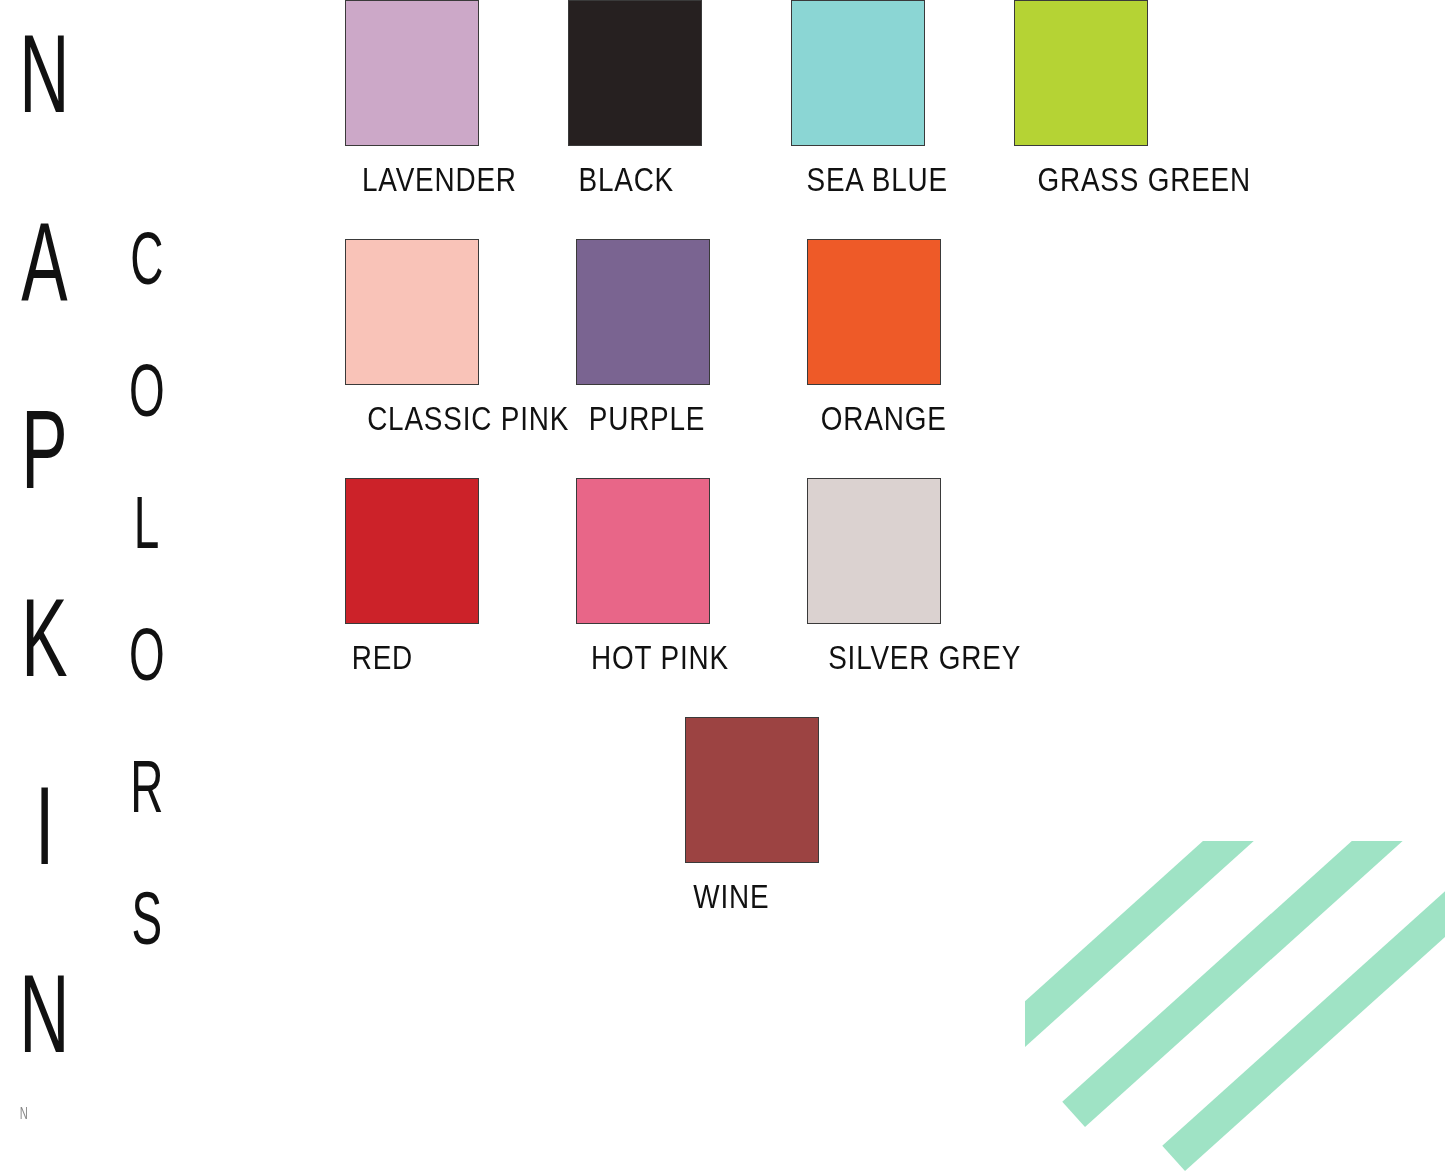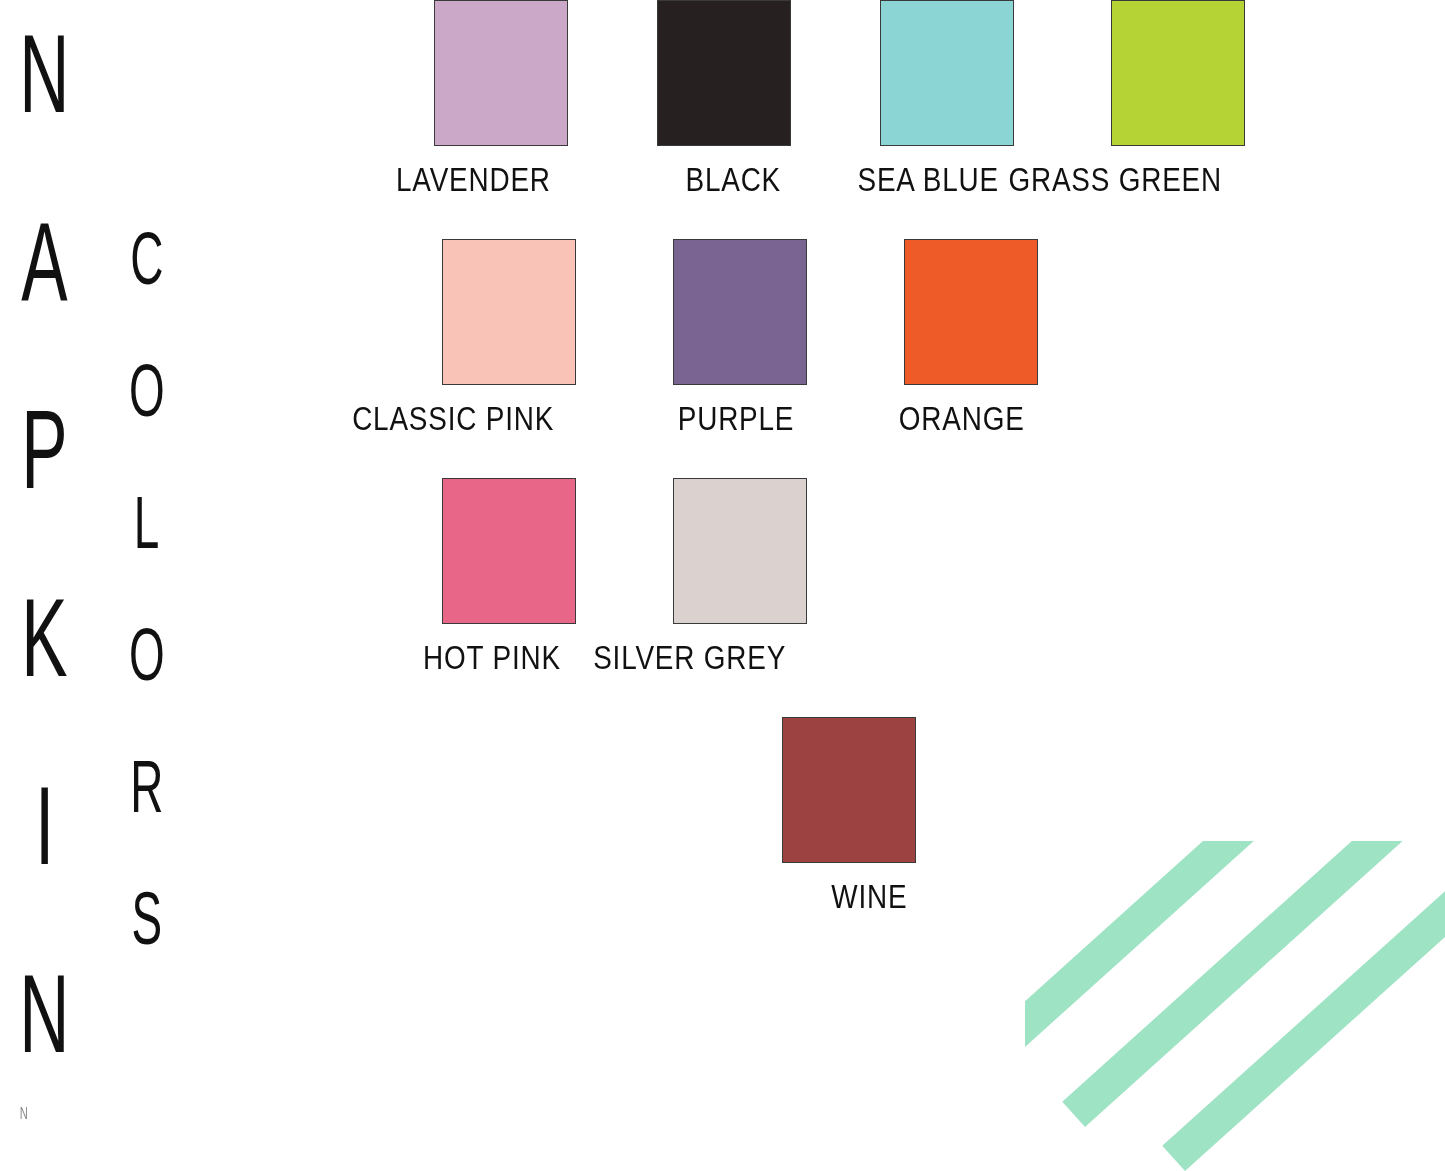--- a/index.html
+++ b/index.html
@@ -96,21 +96,21 @@
     height: 239px;
   }
   .row.last {
     justify-content: center;
     padding-left: 10px;
   }
   .cell {
     width: 231px;
     display: flex;
     flex-direction: column;
-    align-items: flex-end;
+    align-items: flex-start;
   }
   .swatch {
     width: 134px;
     height: 146px;
     border: 1px solid #3a3a3a;
     box-sizing: border-box;
   }
   .swatch-label {
     margin-top: 14px;
     font-size: 34px;
@@ -179,20 +179,24 @@
         <div class="swatch" style="background: rgb(122, 100, 145);"></div>
         <div class="swatch-label">PURPLE</div>
       </div>
       <div class="cell">
         <div class="swatch" style="background: rgb(238, 90, 40);"></div>
         <div class="swatch-label">ORANGE</div>
       </div>
     </div>
     <div class="row">
       <div class="cell">
+        <div class="swatch" style="background: rgb(204, 34, 41);"></div>
+        <div class="swatch-label">RED</div>
+      </div>
+      <div class="cell">
         <div class="swatch" style="background: rgb(232, 102, 136);"></div>
         <div class="swatch-label">HOT PINK</div>
       </div>
       <div class="cell">
         <div class="swatch" style="background: rgb(219, 210, 208);"></div>
         <div class="swatch-label">SILVER GREY</div>
       </div>
     </div>
     <div class="row last">
       <div class="cell">

